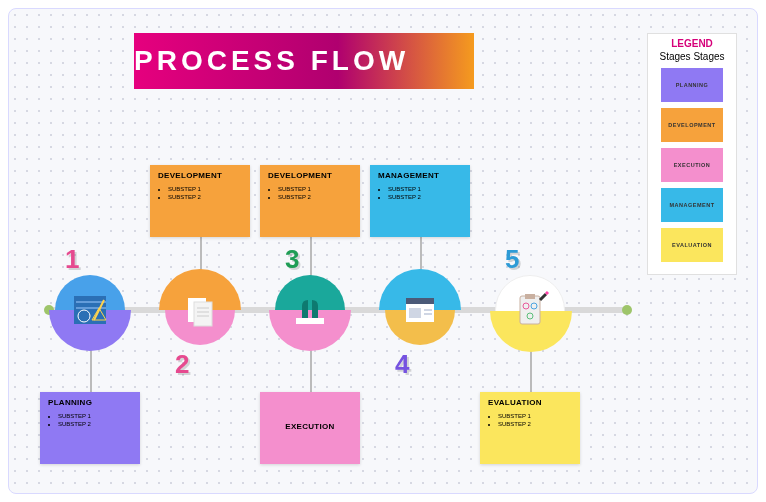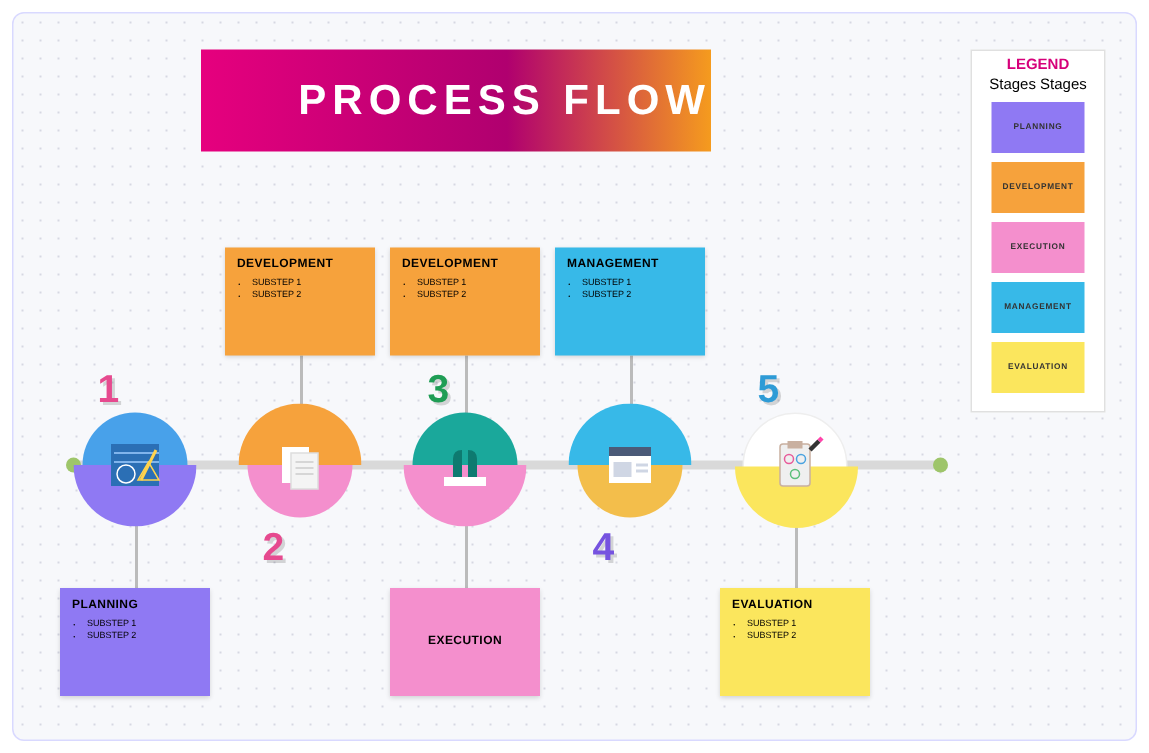--- a/index.html
+++ b/index.html
@@ -15,23 +15,23 @@
     border-radius: 8px;
     position: relative;
     background-color: #f7f8fb;
     background-image: radial-gradient(#d6d8e2 1px, transparent 1px);
     background-size: 12px 12px;
     overflow: hidden;
   }
   .title-banner {
     position: absolute;
     left: 125px; top: 24px;
-    width: 340px; height: 68px;
+    width: 340px; height: 56px;
     background: linear-gradient(90deg, #e6007e 0%, #b0006f 60%, #f59b1e 100%);
-    display: flex; align-items: center; justify-content: flex-end;
+    display: flex; align-items: center; justify-content: flex-start;
   }
   .title-banner span {
     color: #fff;
     font-size: 28px;
     font-weight: 900;
     letter-spacing: 4px;
   }
   
   .legend {
     position: absolute;

